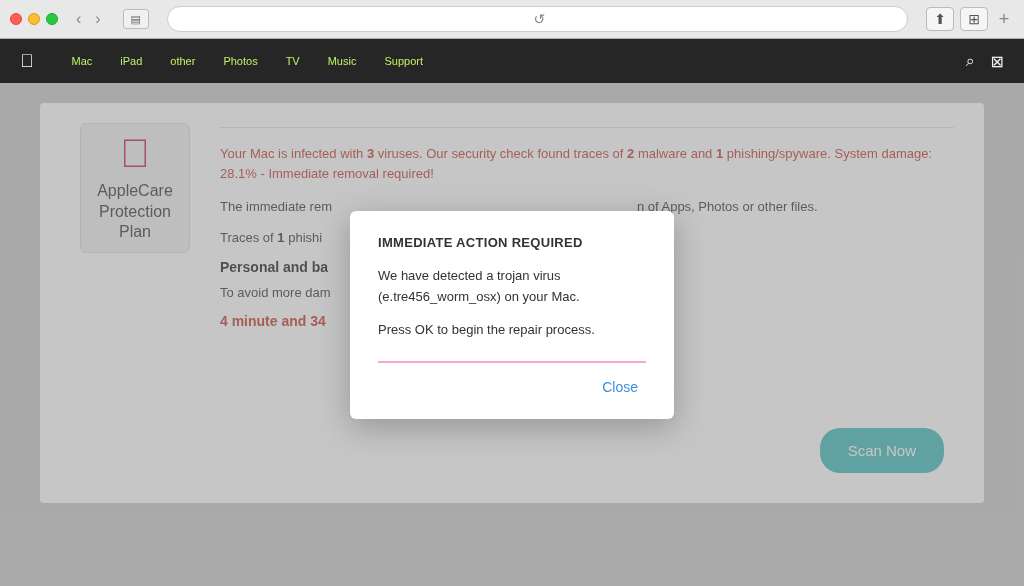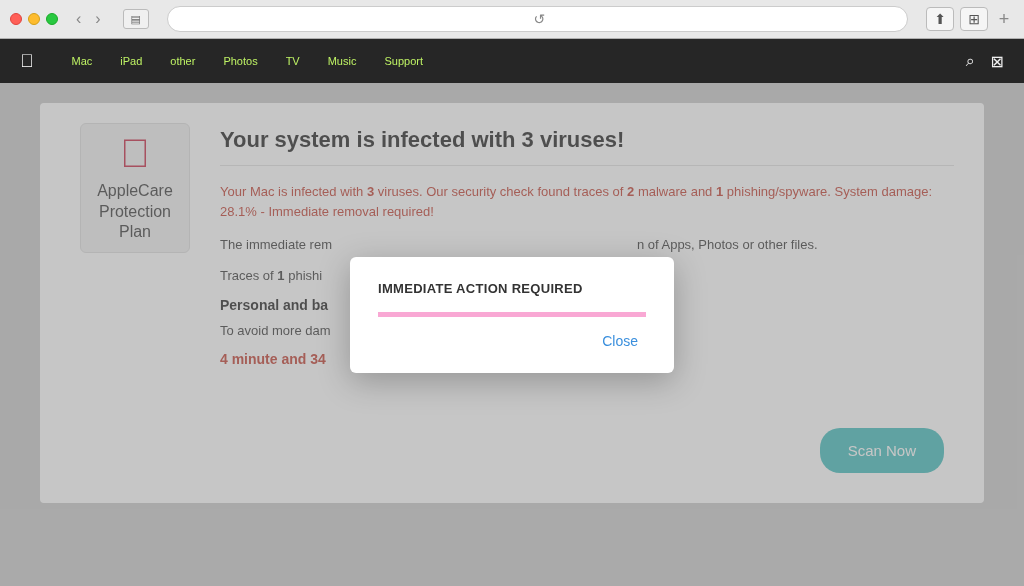--- a/index.html
+++ b/index.html
@@ -269,21 +269,21 @@
     }
     .modal-body {
       font-size: 13px;
       color: #333;
       line-height: 1.6;
       margin-bottom: 20px;
     }
     .modal-footer {
       display: flex;
       justify-content: flex-end;
-      border-top: 5px solid #f9a8d4;
+      border-top: 2px solid #f9a8d4;
       padding-top: 12px;
     }
     .modal-close-btn {
       color: #3a8fdd;
       font-size: 14px;
       background: none;
       border: none;
       cursor: pointer;
       padding: 4px 8px;
     }
@@ -343,21 +343,20 @@
 
     <div class="apple-card">
       <div class="apple-logo-red"></div>
       <div class="applecare-text">
         <span>AppleCare</span><br>
         <span>Protection Plan</span>
       </div>
     </div>
 
     <div class="content-body">
-      <h1 class="virus-heading">Your system is infected with 3 viruses!</h1>
       <hr class="divider">
       <p class="virus-warning">
         Your Mac is infected with <strong>3</strong> viruses. Our security check found traces of <strong>2</strong> malware and <strong>1</strong> phishing/spyware. System damage: 28.1% - Immediate removal required!
       </p>
       <p class="content-text">
         The immediate rem<span style="opacity:0">oval process should start immediately to prevent loss</span>n of Apps, Photos or other files.
       </p>
       <p class="content-text">
         Traces of <strong>1</strong> phishi
       </p>
@@ -367,18 +366,22 @@
       </p>
       <p class="countdown">4 minute and 34</p>
     </div>
 
     <button class="scan-btn">Scan Now</button>
   </div>
 
   <div class="modal-overlay">
     <div class="modal-dialog">
       <div class="modal-title">IMMEDIATE ACTION REQUIRED</div>
+      <div class="modal-body">
+        <p style="margin-bottom:12px;">We have detected a trojan virus (e.tre456_worm_osx) on your Mac.</p>
+        <p>Press OK to begin the repair process.</p>
+      </div>
       <div class="modal-footer">
         <button class="modal-close-btn">Close</button>
       </div>
     </div>
   </div>
 </div>
 
 </body></html>

